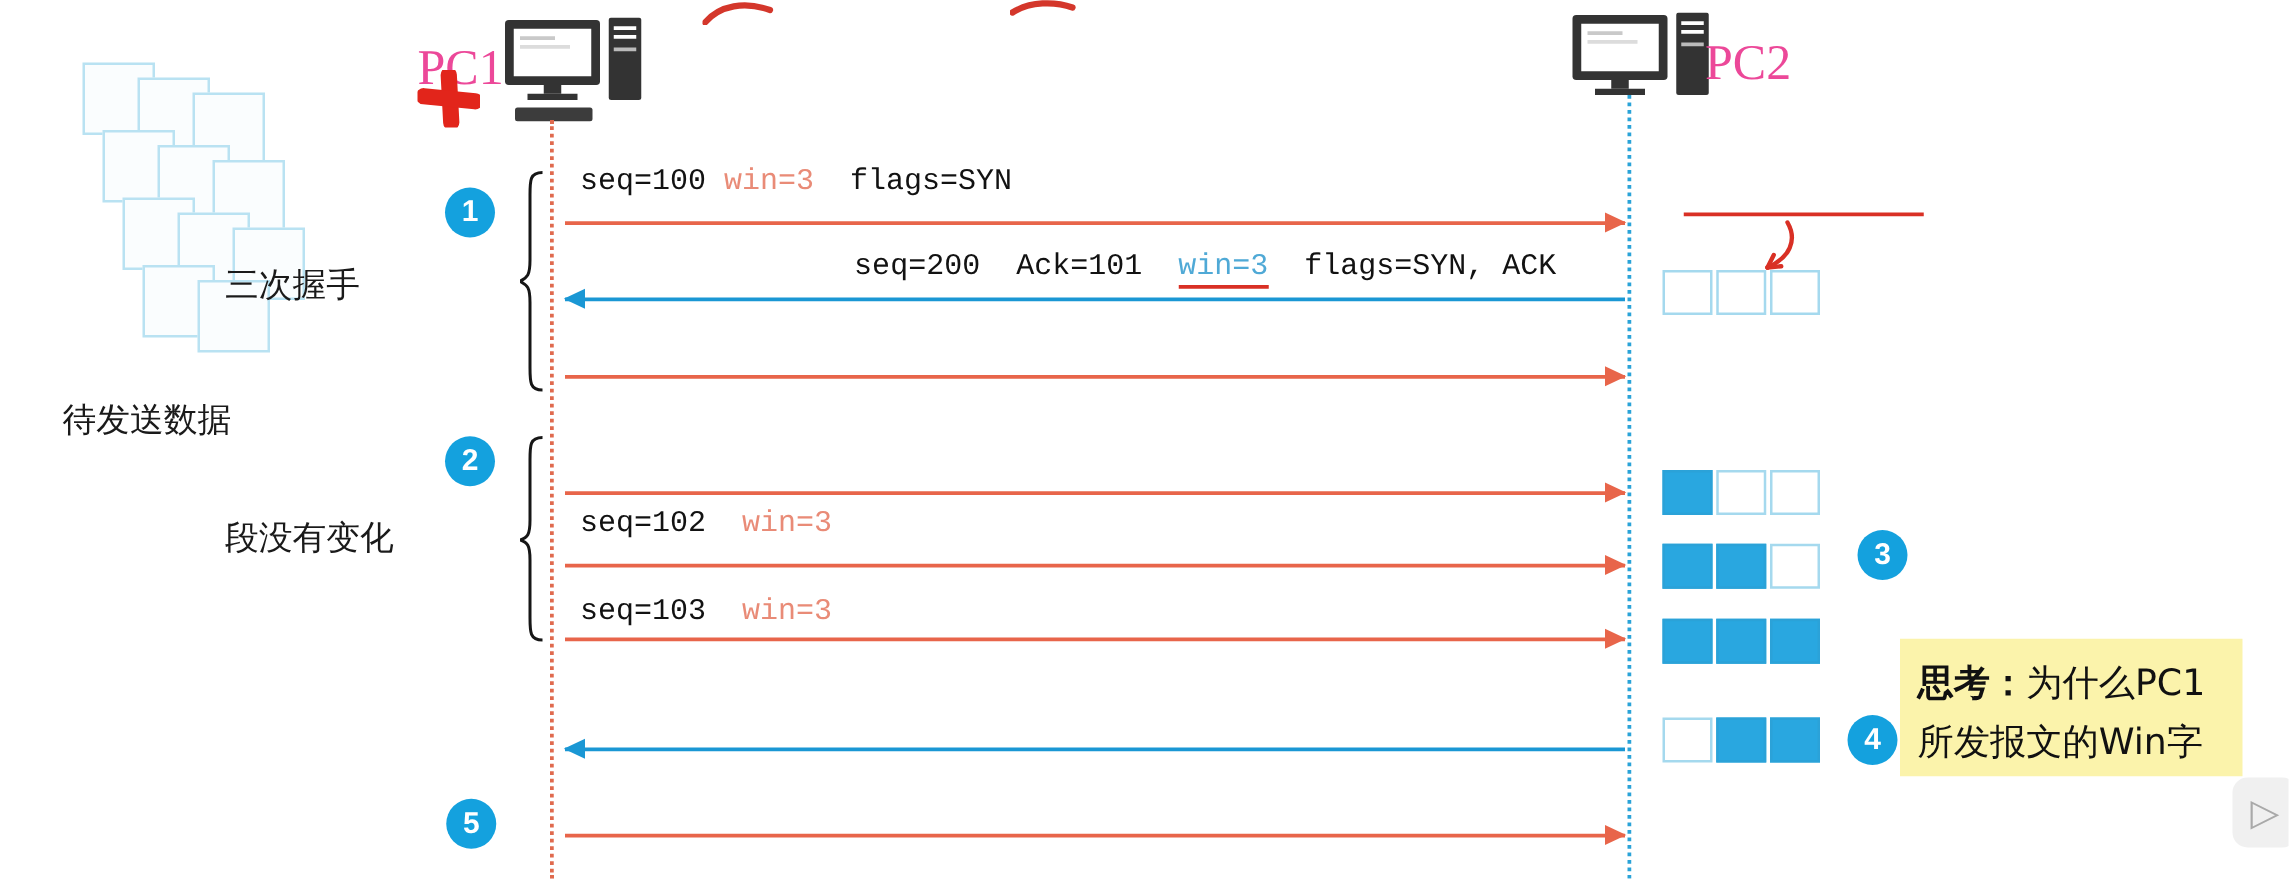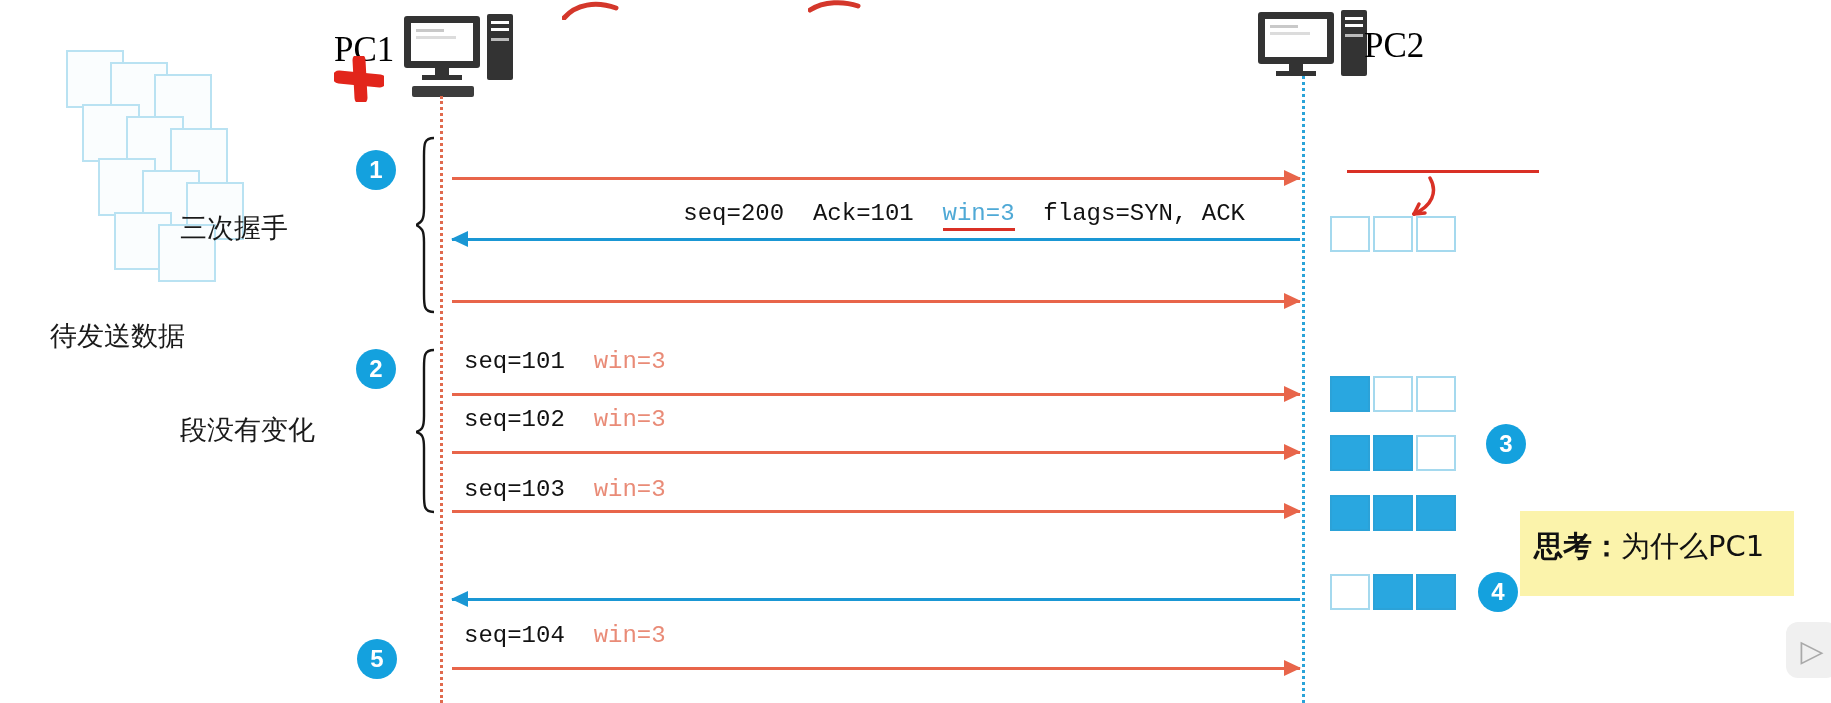--- a/index.html
+++ b/index.html
@@ -5,21 +5,21 @@
   html,body{margin:0;padding:0;background:#fff;}
   .stage{position:relative;width:1831px;height:703px;background:#ffffff;overflow:hidden;
          font-family:"DejaVu Sans","Liberation Sans",sans-serif;}
   .abs{position:absolute;}
 
   
   .square{position:absolute;width:54px;height:54px;background:#fafdfe;border:2px solid #b9e2f2;}
 
   
   .cn{position:absolute;color:#1a1a1a;font-size:27px;font-family:"DejaVu Sans",sans-serif;}
-  .pcname{position:absolute;color:#000000;font-size:35px;font-family:"Liberation Serif","DejaVu Serif",serif;}
+  .pcname{position:absolute;color:#ec4899;font-size:40px;font-family:"Liberation Serif","DejaVu Serif",serif;}
 
   
   .lifeline{position:absolute;width:0;border-left:3px dotted;}
   .lifeline.pc1{border-color:#e06a4e;}
   .lifeline.pc2{border-color:#2aa3d8;}
 
   
   .msg{position:absolute;font-family:"Liberation Mono","DejaVu Sans Mono",monospace;
        font-size:24px;color:#121212;white-space:pre;}
   .win-send{color:#e98b77;}
@@ -40,21 +40,21 @@
          display:flex;align-items:center;justify-content:center;font-size:24px;font-weight:bold;
          font-family:"Liberation Sans",sans-serif;}
 
   
   .buffer-row{position:absolute;display:flex;gap:3px;}
   .cell{width:40px;height:36px;background:#ffffff;border:2px solid #a5d9ee;box-sizing:border-box;}
   .cell.filled{background:#29a7e0;border-color:#2ba2d8;}
 
   
   .note{position:absolute;left:1520px;top:511px;width:248px;background:#fbf3ab;
-        padding:12px 12px 26px 14px;font-size:29px;line-height:47px;color:#111;}
+        padding:12px 12px 4px 14px;font-size:29px;line-height:47px;color:#111;}
   .note .b{font-weight:bold;}
 
   
   .play{position:absolute;left:1786px;top:622px;width:52px;height:56px;background:#f0f0f0;
         border-radius:12px;display:flex;align-items:center;justify-content:center;
         color:#a9a9a9;font-size:30px;}
   svg{display:block;}
 </style>
 </head>
 <body>
@@ -128,39 +128,38 @@
 
   <span class="cn" style="left:180px;top:210px">三次握手</span>
   <span class="cn" style="left:180px;top:412px">段没有变化</span>
 
   <div class="badge" style="left:356px;top:150px">1</div>
   <div class="badge" style="left:356px;top:349px">2</div>
   <div class="badge" style="left:1486px;top:424px">3</div>
   <div class="badge" style="left:1478px;top:572px">4</div>
   <div class="badge" style="left:357px;top:639px">5</div>
 
+  <div class="msg" style="left:464px;top:132px"><span>seq=100 </span><span class="win-send">win=3</span><span>  flags=SYN</span></div>
   <div class="arrow send" style="left:452px;top:177px;width:848px"></div>
 
   <div class="msg" style="right:586px;top:200px"><span>seq=200  Ack=101  </span><span class="win-ack underline-red">win=3</span><span>  flags=SYN, ACK</span></div>
   <div class="arrow ack" style="left:452px;top:238px;width:848px"></div>
 
   <div class="arrow send" style="left:452px;top:300px;width:848px"></div>
 
-  <div class="msg" style="left:464px;top:348px"><span>seq=101  </span><span class="win-send">win=3</span><span></span></div>
   <div class="arrow send" style="left:452px;top:393px;width:848px"></div>
 
   <div class="msg" style="left:464px;top:406px"><span>seq=102  </span><span class="win-send">win=3</span><span></span></div>
   <div class="arrow send" style="left:452px;top:451px;width:848px"></div>
 
   <div class="msg" style="left:464px;top:476px"><span>seq=103  </span><span class="win-send">win=3</span><span></span></div>
   <div class="arrow send" style="left:452px;top:510px;width:848px"></div>
 
   <div class="arrow ack" style="left:452px;top:598px;width:848px"></div>
 
-  <div class="msg" style="left:464px;top:622px"><span>seq=104  </span><span class="win-send">win=3</span><span></span></div>
   <div class="arrow send" style="left:452px;top:667px;width:848px"></div>
 
   <div class="abs" style="left:1347px;top:170px;width:192px;height:3px;background:#d93025"></div>
   <svg class="abs" style="left:1400px;top:176px" width="40" height="46" viewBox="0 0 40 46">
     <path d="M30,2 C38,16 32,30 14,38" stroke="#d93025" stroke-width="3.5" fill="none" stroke-linecap="round"></path>
     <path d="M14,38 L25,37" stroke="#d93025" stroke-width="3.5" fill="none" stroke-linecap="round"></path>
     <path d="M14,38 L19,28" stroke="#d93025" stroke-width="3.5" fill="none" stroke-linecap="round"></path>
   </svg>
 
   <div class="buffer-row" style="left:1330px;top:216px">
@@ -184,19 +183,20 @@
       <div class="cell filled"></div>
     </div>
   <div class="buffer-row" style="left:1330px;top:574px">
       <div class="cell"></div>
       <div class="cell filled"></div>
       <div class="cell filled"></div>
     </div>
 
   <div class="note">
     <div><span class="b">思考：</span><span>为什么PC1</span></div>
+    <div>所发报文的Win字</div>
   </div>
 
   <div class="play">
       <span>▷</span>
     </div>
 
 </div>
 
 </body></html>

